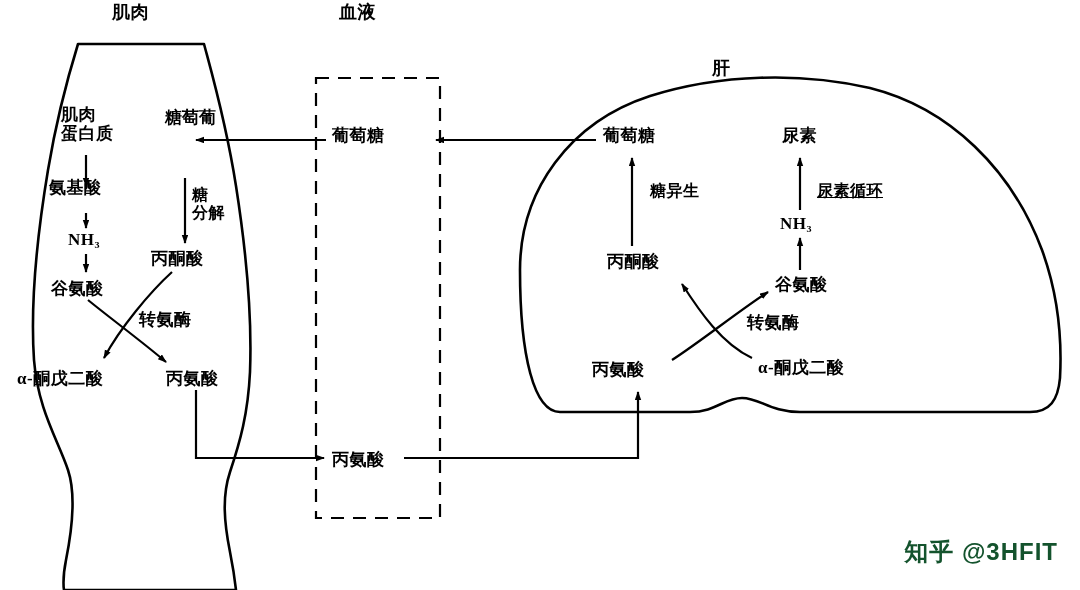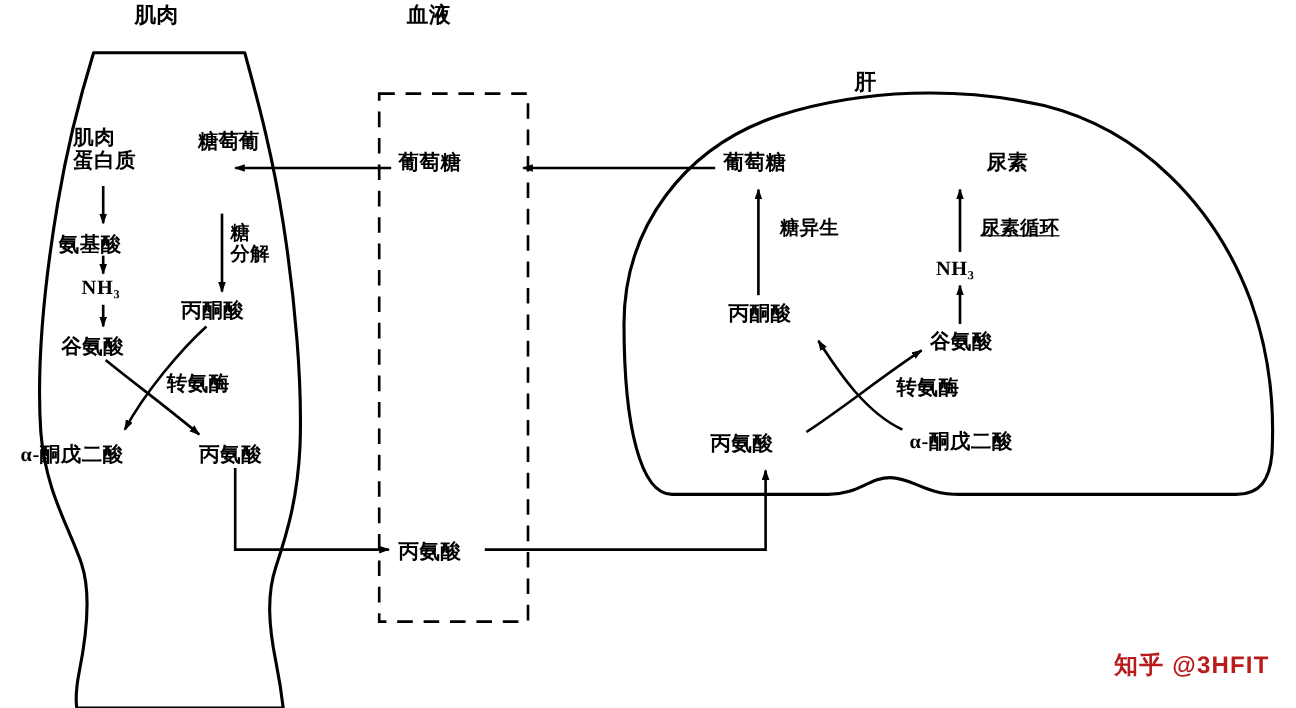--- a/index.html
+++ b/index.html
@@ -37,23 +37,23 @@
   .vert {
     writing-mode: vertical-rl;
     text-orientation: upright;
     line-height: 1.0;
     letter-spacing: 1px;
   }
   .wm {
     position: absolute;
     right: 22px;
     bottom: 22px;
-    font-size: 20px;
+    font-size: 24px;
     font-weight: bold;
-    color: #b91c1c;
+    color: #14532d;
     font-family: "Liberation Sans", sans-serif;
     letter-spacing: 1px;
   }
 </style>
 </head>
 <body>
 
 <svg id="canvas" viewBox="0 0 1080 590" xmlns="http://www.w3.org/2000/svg">
   <defs>
     <marker id="ah" markerWidth="10" markerHeight="10" refX="8" refY="3.2" orient="auto" markerUnits="userSpaceOnUse">
@@ -106,35 +106,35 @@
 
 <div class="lbl t18" style="left:112px; top:2px;">肌肉</div>
 <div class="lbl t18" style="left:339px; top:2px;">血液</div>
 <div class="lbl t18" style="left:712px; top:58px;">肝</div>
 
 <div class="lbl t17" style="left:61px; top:105px;">肌肉
 蛋白质</div>
 <div class="lbl t17 vert" style="left:165px; top:94px;">葡
 萄
 糖</div>
-<div class="lbl t17" style="left:49px; top:194px;">氨基酸</div>
+<div class="lbl t17" style="left:49px; top:178px;">氨基酸</div>
 <div class="lbl t16" style="left:192px; top:186px;">糖
 分解</div>
 <div class="lbl t17" style="left:68px; top:230px;">NH₃</div>
 <div class="lbl t17" style="left:151px; top:249px;">丙酮酸</div>
 <div class="lbl t17" style="left:51px; top:279px;">谷氨酸</div>
 <div class="lbl t17" style="left:139px; top:310px;">转氨酶</div>
 <div class="lbl t17" style="left:17px; top:369px;">α-酮戊二酸</div>
 <div class="lbl t17" style="left:166px; top:369px;">丙氨酸</div>
 
 <div class="lbl t17" style="left:332px; top:126px;">葡萄糖</div>
 <div class="lbl t17" style="left:332px; top:450px;">丙氨酸</div>
 
 <div class="lbl t17" style="left:603px; top:126px;">葡萄糖</div>
-<div class="lbl t17" style="left:822px; top:126px;">尿素</div>
+<div class="lbl t17" style="left:782px; top:126px;">尿素</div>
 <div class="lbl t16" style="left:817px; top:182px;text-decoration:underline;">尿素循环</div>
 <div class="lbl t16" style="left:650px; top:182px;">糖异生</div>
 <div class="lbl t17" style="left:780px; top:214px;">NH₃</div>
 <div class="lbl t17" style="left:607px; top:252px;">丙酮酸</div>
 <div class="lbl t17" style="left:775px; top:275px;">谷氨酸</div>
 <div class="lbl t17" style="left:747px; top:313px;">转氨酶</div>
 <div class="lbl t17" style="left:592px; top:360px;">丙氨酸</div>
 <div class="lbl t17" style="left:758px; top:358px;">α-酮戊二酸</div>
 
 <div class="wm">知乎 @3HFIT</div>

